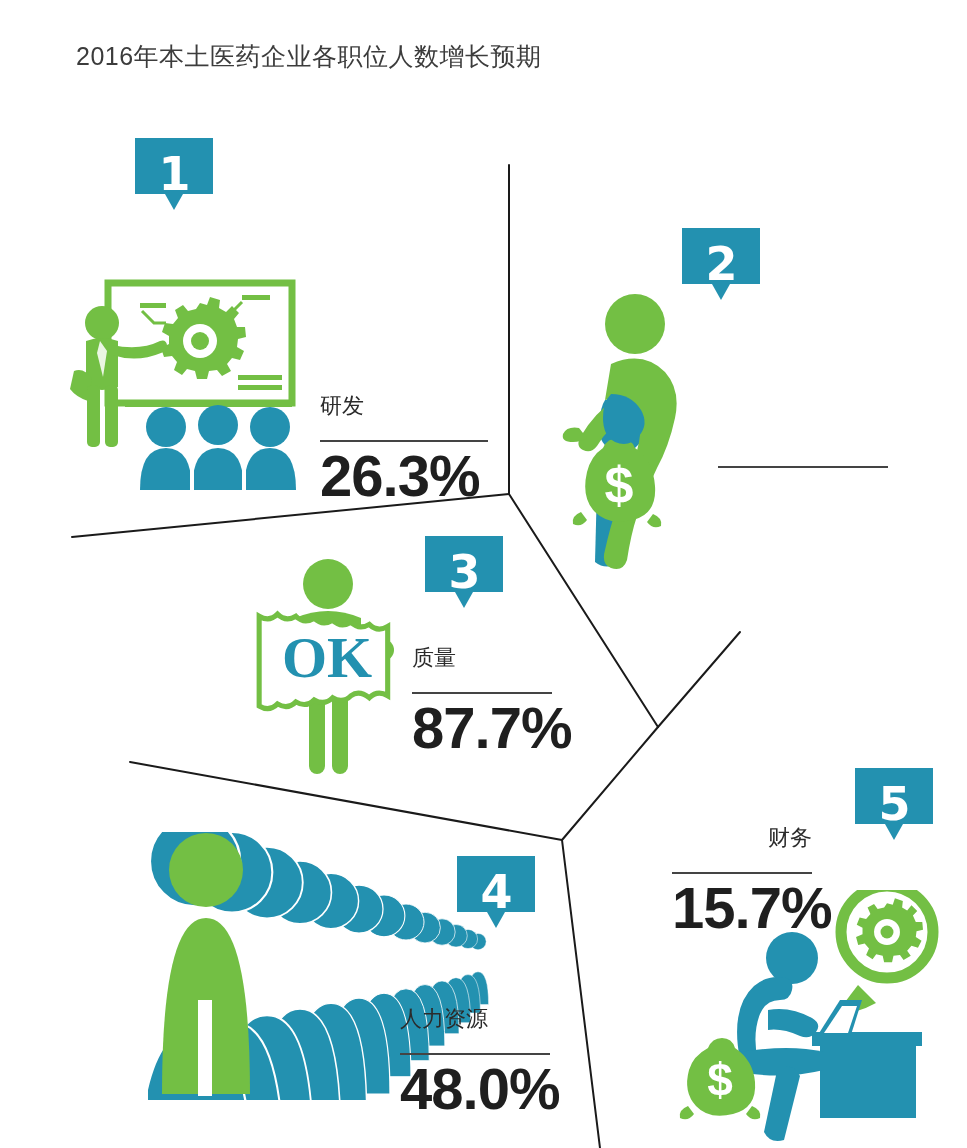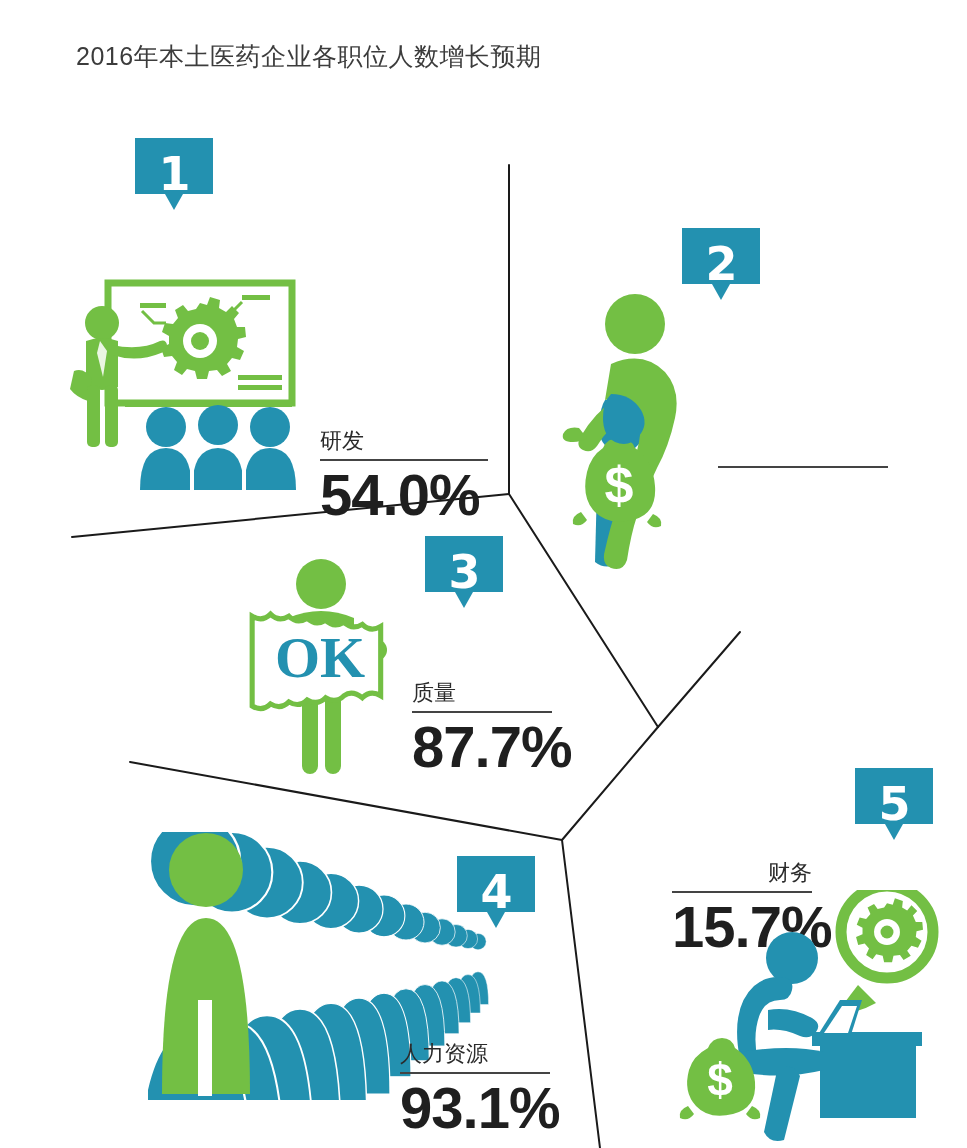--- a/index.html
+++ b/index.html
@@ -62,24 +62,23 @@
     font-family:"DejaVu Sans",sans-serif;
     letter-spacing:-1px;
   }
 
   
   .stat{ position:absolute; }
   .stat .lbl{
     font-size:22px;
     color:#2b2b2b;
     line-height:26px;
-    padding-bottom:5px;
+    padding-bottom:21px;
     white-space:nowrap;
     font-weight:400;
-    margin-top:35px;
   }
   .stat .rule{
     height:2px;
     background:#444;
     margin-bottom:2px;
   }
   .stat .val{
     font-size:58px;
     line-height:64px;
     font-weight:700;
@@ -171,21 +170,21 @@
       </g>
 
       <path d="M122 215 L122 186" stroke="#ffffff" stroke-width="4" fill="none"></path>
       <path d="M174 215 L174 186" stroke="#ffffff" stroke-width="4" fill="none"></path>
     </svg>
   </div>
 
   <div class="stat" style="left:320px; top:393px; width:168px;">
     <div class="lbl">研发</div>
     <div class="rule"></div>
-    <div class="val">54.0%</div>
+    <div class="val">26.3%</div>
   </div>
 
   <div class="badge" style="left:682px; top:228px;">
     <svg class="flag" viewBox="0 0 78 79">
       <path d="M0 0 H78 V56 H48 L39 72 L30 56 H0 Z" fill="#2391b0"></path>
     </svg>
     <div class="num">2</div>
   </div>
 
   <div class="icon" style="left:545px; top:290px;">
@@ -223,21 +222,21 @@
     <div class="rule"></div>
   </div>
 
   <div class="badge" style="left:425px; top:536px;">
     <svg class="flag" viewBox="0 0 78 79">
       <path d="M0 0 H78 V56 H48 L39 72 L30 56 H0 Z" fill="#2391b0"></path>
     </svg>
     <div class="num">3</div>
   </div>
 
-  <div class="icon" style="left:244px; top:552px;">
+  <div class="icon" style="left:251px; top:552px;">
     <svg width="155" height="230" viewBox="0 0 155 230" xmlns="http://www.w3.org/2000/svg">
       <g fill="#73bf44">
 
         <circle cx="77" cy="32" r="25"></circle>
 
         <path d="M44 66 q33 -14 66 0 l0 18 l-66 0 Z"></path>
 
         <circle cx="22" cy="98" r="11"></circle>
         <circle cx="132" cy="98" r="11"></circle>
 
@@ -328,21 +327,21 @@
         <circle cx="58" cy="38" r="37"></circle>
         <path d="M14 262 q0 -176 44 -176 q44 0 44 176 Z"></path>
         <rect x="50" y="168" width="14" height="96" fill="#ffffff"></rect>
       </g>
     </svg>
   </div>
 
   <div class="stat" style="left:400px; top:1006px; width:150px;">
     <div class="lbl">人力资源</div>
     <div class="rule"></div>
-    <div class="val">93.1%</div>
+    <div class="val">48.0%</div>
   </div>
 
   <div class="badge" style="left:855px; top:768px;">
     <svg class="flag" viewBox="0 0 78 79">
       <path d="M0 0 H78 V56 H48 L39 72 L30 56 H0 Z" fill="#2391b0"></path>
     </svg>
     <div class="num">5</div>
   </div>
 
   <div class="stat" style="left:672px; top:825px; width:140px;text-align:right;">

